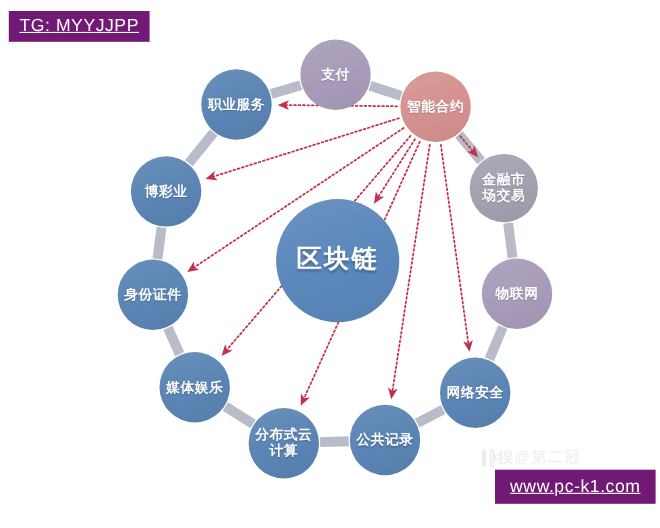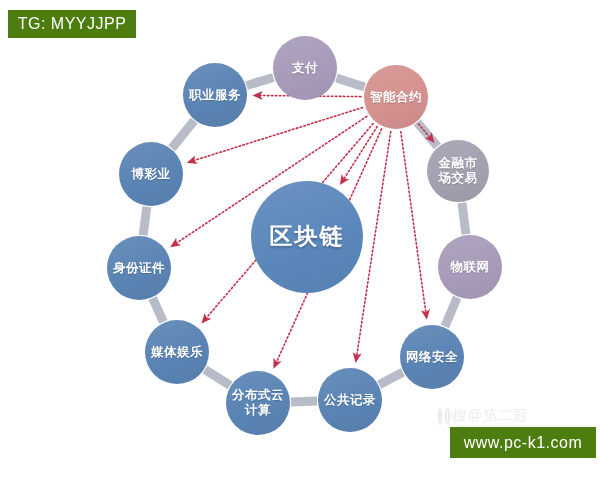--- a/index.html
+++ b/index.html
@@ -12,27 +12,28 @@
     width: 600px;
     height: 480px;
     background: #ffffff;
     overflow: hidden;
     font-family: "Liberation Sans", "DejaVu Sans", sans-serif;
   }
 
   
   .wm-bar {
     position: absolute;
-    background: #4d7c0f;
+    background: #701a75;
     color: #ffffff;
     display: flex;
     align-items: center;
     justify-content: center;
     letter-spacing: .5px;
     white-space: nowrap;
+    text-decoration: underline;
   }
   #tg-bar {
     left: 8px; top: 10px;
     width: 128px; height: 28px;
     font-size: 16px;
   }
   #site-bar {
     left: 450px; top: 427px;
     width: 146px; height: 31px;
     font-size: 16px;

